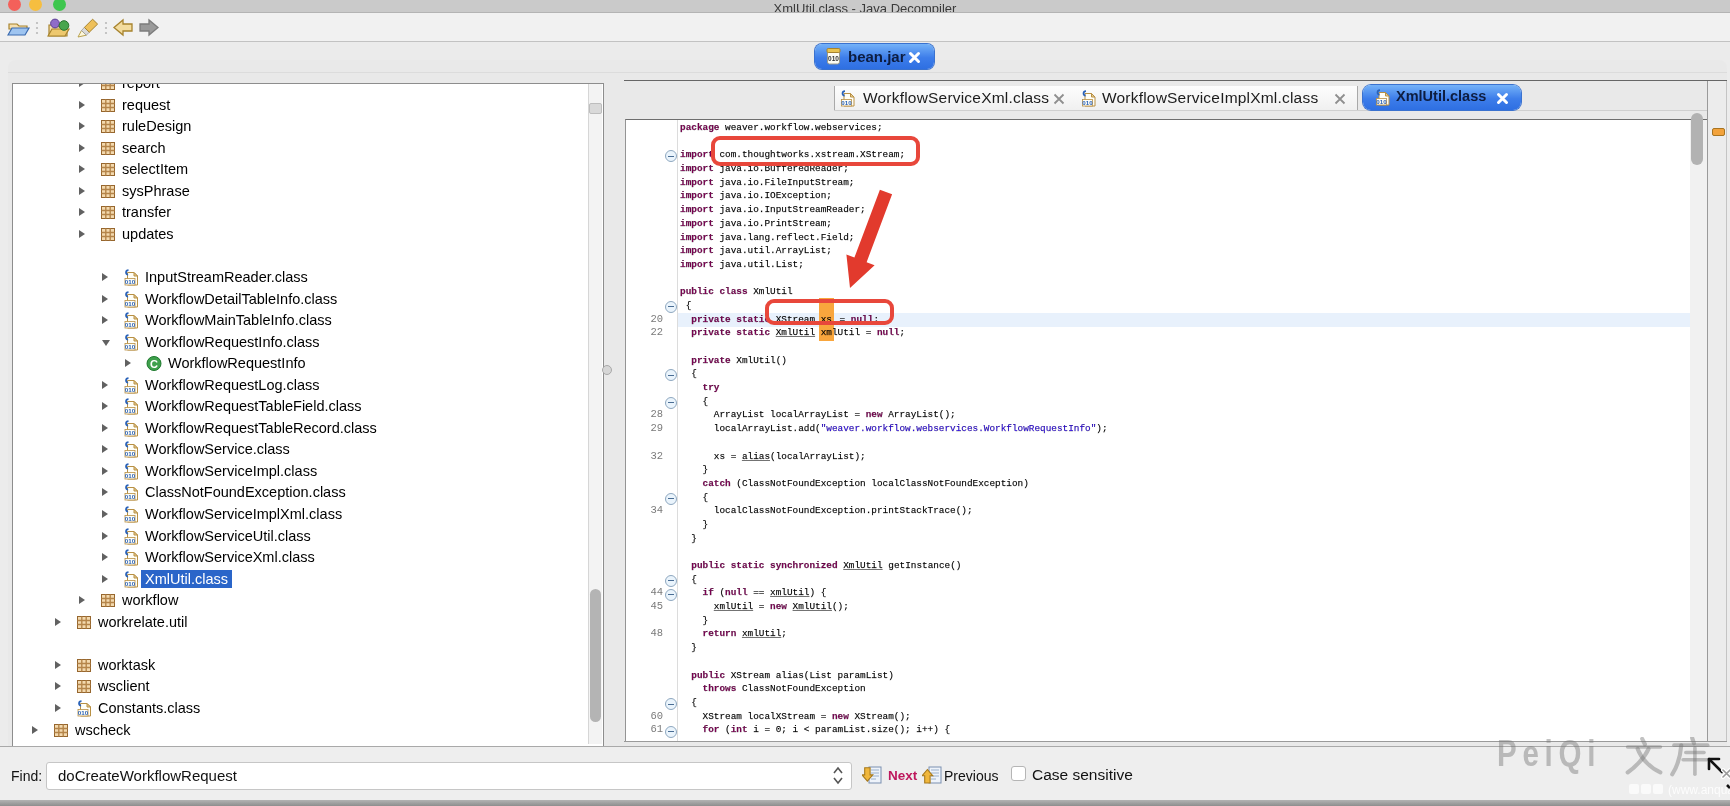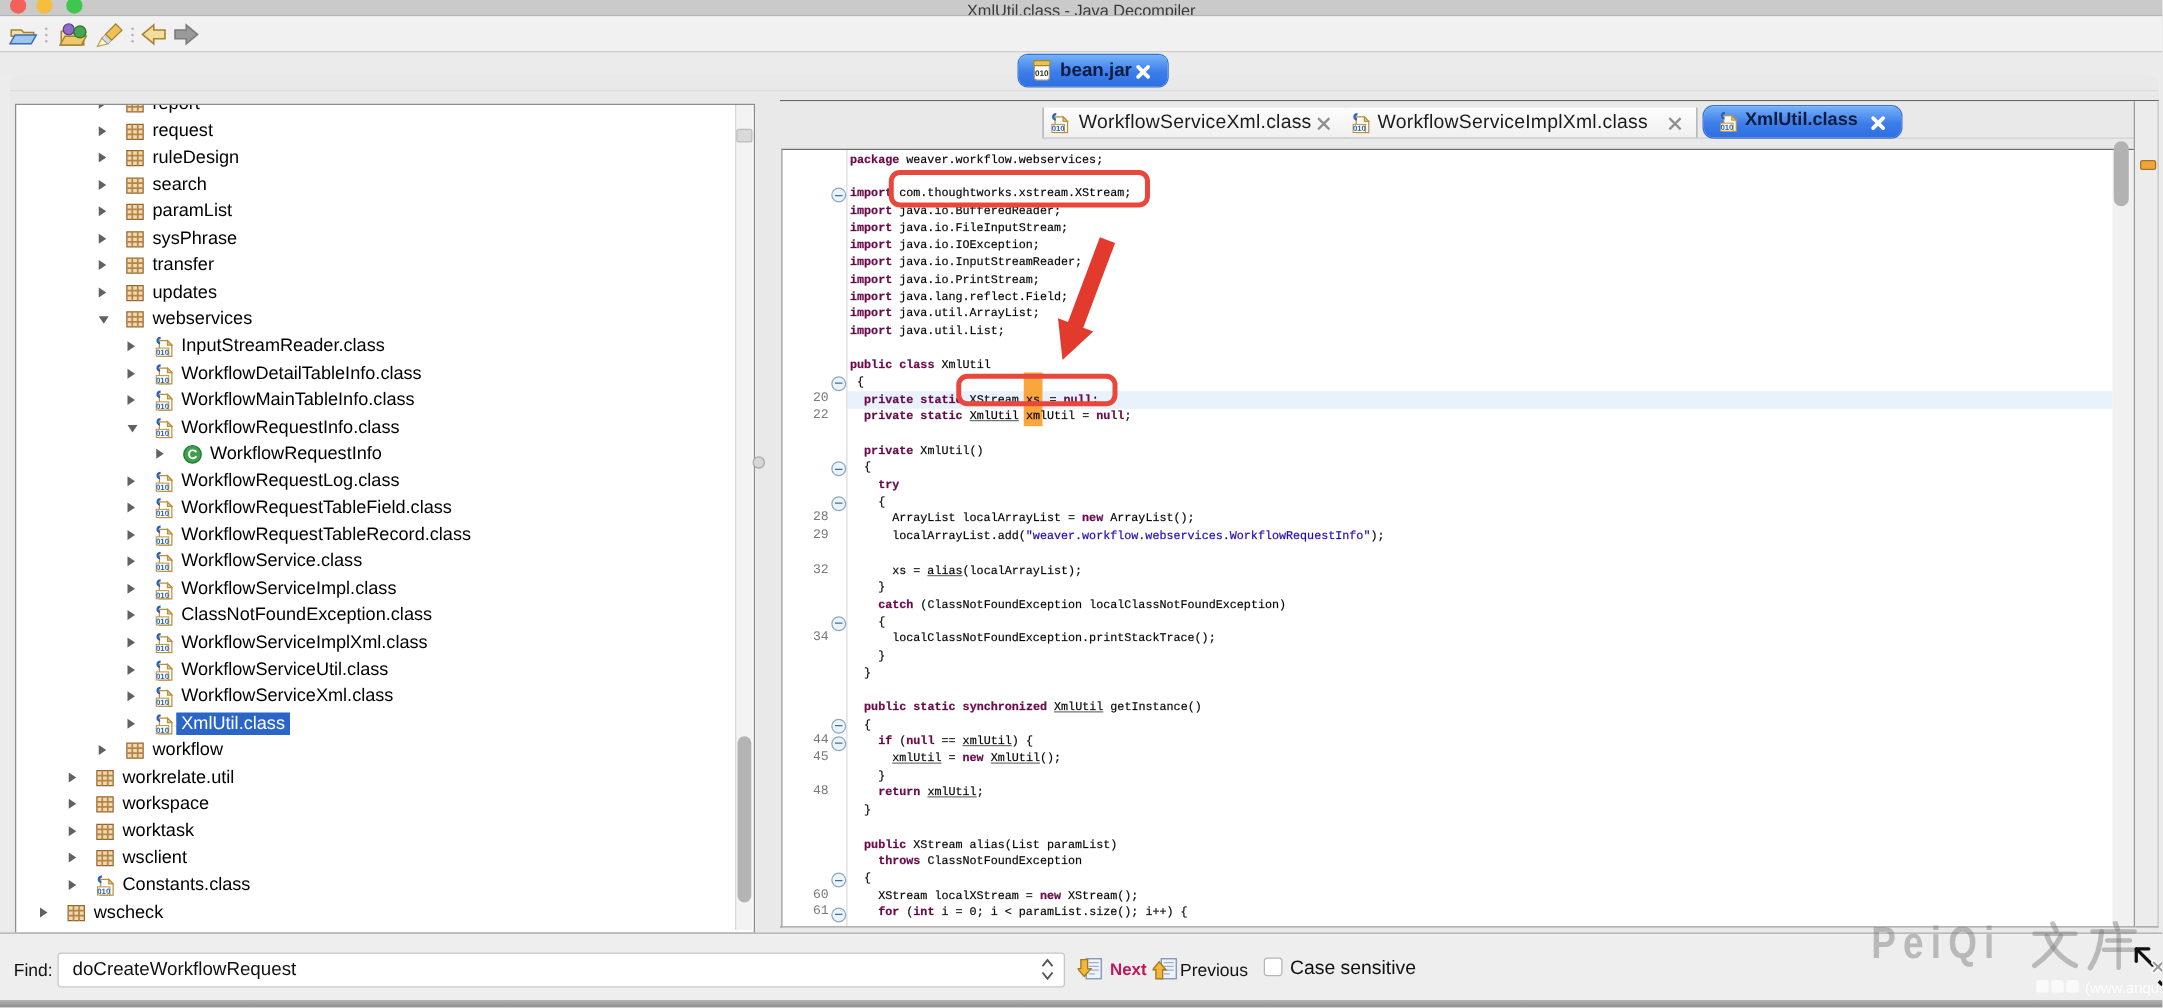--- a/index.html
+++ b/index.html
@@ -137,21 +137,21 @@
         <path d="M1.5 6.5 h13 M1.5 10.5 h13 M5.8 2.5 v12 M10.2 2.5 v12" stroke="#b5854a" stroke-width="1.4" fill="none"></path>
       </svg>
       <span class="tlabel" style="left:109px">search</span>
     </div>
 <div class="trow" style="top:75.2px">
       <span class="tw" style="left:66px"></span>
       <svg class="ticon" style="left:87px" width="16" height="16">
         <rect x="1.5" y="2.5" width="13" height="12" fill="#f3d9ae" stroke="#96662e" stroke-width="1"></rect>
         <path d="M1.5 6.5 h13 M1.5 10.5 h13 M5.8 2.5 v12 M10.2 2.5 v12" stroke="#b5854a" stroke-width="1.4" fill="none"></path>
       </svg>
-      <span class="tlabel" style="left:109px">paramList</span>
+      <span class="tlabel" style="left:109px">selectItem</span>
     </div>
 <div class="trow" style="top:96.8px">
       <span class="tw" style="left:66px"></span>
       <svg class="ticon" style="left:87px" width="16" height="16">
         <rect x="1.5" y="2.5" width="13" height="12" fill="#f3d9ae" stroke="#96662e" stroke-width="1"></rect>
         <path d="M1.5 6.5 h13 M1.5 10.5 h13 M5.8 2.5 v12 M10.2 2.5 v12" stroke="#b5854a" stroke-width="1.4" fill="none"></path>
       </svg>
       <span class="tlabel" style="left:109px">sysPhrase</span>
     </div>
 <div class="trow" style="top:118.3px">
@@ -162,28 +162,20 @@
       </svg>
       <span class="tlabel" style="left:109px">transfer</span>
     </div>
 <div class="trow" style="top:139.8px">
       <span class="tw" style="left:66px"></span>
       <svg class="ticon" style="left:87px" width="16" height="16">
         <rect x="1.5" y="2.5" width="13" height="12" fill="#f3d9ae" stroke="#96662e" stroke-width="1"></rect>
         <path d="M1.5 6.5 h13 M1.5 10.5 h13 M5.8 2.5 v12 M10.2 2.5 v12" stroke="#b5854a" stroke-width="1.4" fill="none"></path>
       </svg>
       <span class="tlabel" style="left:109px">updates</span>
-    </div>
-<div class="trow" style="top:161.4px">
-      <span class="twd" style="left:66px"></span>
-      <svg class="ticon" style="left:87px" width="16" height="16">
-        <rect x="1.5" y="2.5" width="13" height="12" fill="#f3d9ae" stroke="#96662e" stroke-width="1"></rect>
-        <path d="M1.5 6.5 h13 M1.5 10.5 h13 M5.8 2.5 v12 M10.2 2.5 v12" stroke="#b5854a" stroke-width="1.4" fill="none"></path>
-      </svg>
-      <span class="tlabel" style="left:109px">webservices</span>
     </div>
 <div class="trow" style="top:183.0px">
       <span class="tw" style="left:89px"></span>
       <svg class="ticon" style="left:110px" width="17" height="17">
         <path d="M4.5 3.5 h6.5 l3.5 3.5 v9 h-10 z" fill="#fffef6" stroke="#b89044" stroke-width="1"></path>
         <path d="M11 3.5 l3.5 3.5 h-3.5 z" fill="#e7cf96" stroke="#b89044" stroke-width="1"></path>
         <path d="M5.5 1.2 c-3.2 0 -3.2 4.4 -0.4 4.4" fill="none" stroke="#2a62b8" stroke-width="1.8"></path>
         <rect x="2" y="9.5" width="10" height="6.5" fill="#fffef6" stroke="#b89044" stroke-width="0.8"></rect>
         <text x="7" y="15" font-size="6.2" font-weight="bold" fill="#2a62b8" text-anchor="middle" font-family="Liberation Sans">010</text>
       </svg>
@@ -348,28 +340,20 @@
       </svg>
       <span class="tlabel" style="left:109px">workflow</span>
     </div>
 <div class="trow" style="top:527.8px">
       <span class="tw" style="left:42px"></span>
       <svg class="ticon" style="left:63px" width="16" height="16">
         <rect x="1.5" y="2.5" width="13" height="12" fill="#f3d9ae" stroke="#96662e" stroke-width="1"></rect>
         <path d="M1.5 6.5 h13 M1.5 10.5 h13 M5.8 2.5 v12 M10.2 2.5 v12" stroke="#b5854a" stroke-width="1.4" fill="none"></path>
       </svg>
       <span class="tlabel" style="left:85px">workrelate.util</span>
-    </div>
-<div class="trow" style="top:549.3px">
-      <span class="tw" style="left:42px"></span>
-      <svg class="ticon" style="left:63px" width="16" height="16">
-        <rect x="1.5" y="2.5" width="13" height="12" fill="#f3d9ae" stroke="#96662e" stroke-width="1"></rect>
-        <path d="M1.5 6.5 h13 M1.5 10.5 h13 M5.8 2.5 v12 M10.2 2.5 v12" stroke="#b5854a" stroke-width="1.4" fill="none"></path>
-      </svg>
-      <span class="tlabel" style="left:85px">workspace</span>
     </div>
 <div class="trow" style="top:570.9px">
       <span class="tw" style="left:42px"></span>
       <svg class="ticon" style="left:63px" width="16" height="16">
         <rect x="1.5" y="2.5" width="13" height="12" fill="#f3d9ae" stroke="#96662e" stroke-width="1"></rect>
         <path d="M1.5 6.5 h13 M1.5 10.5 h13 M5.8 2.5 v12 M10.2 2.5 v12" stroke="#b5854a" stroke-width="1.4" fill="none"></path>
       </svg>
       <span class="tlabel" style="left:85px">worktask</span>
     </div>
 <div class="trow" style="top:592.4px">

